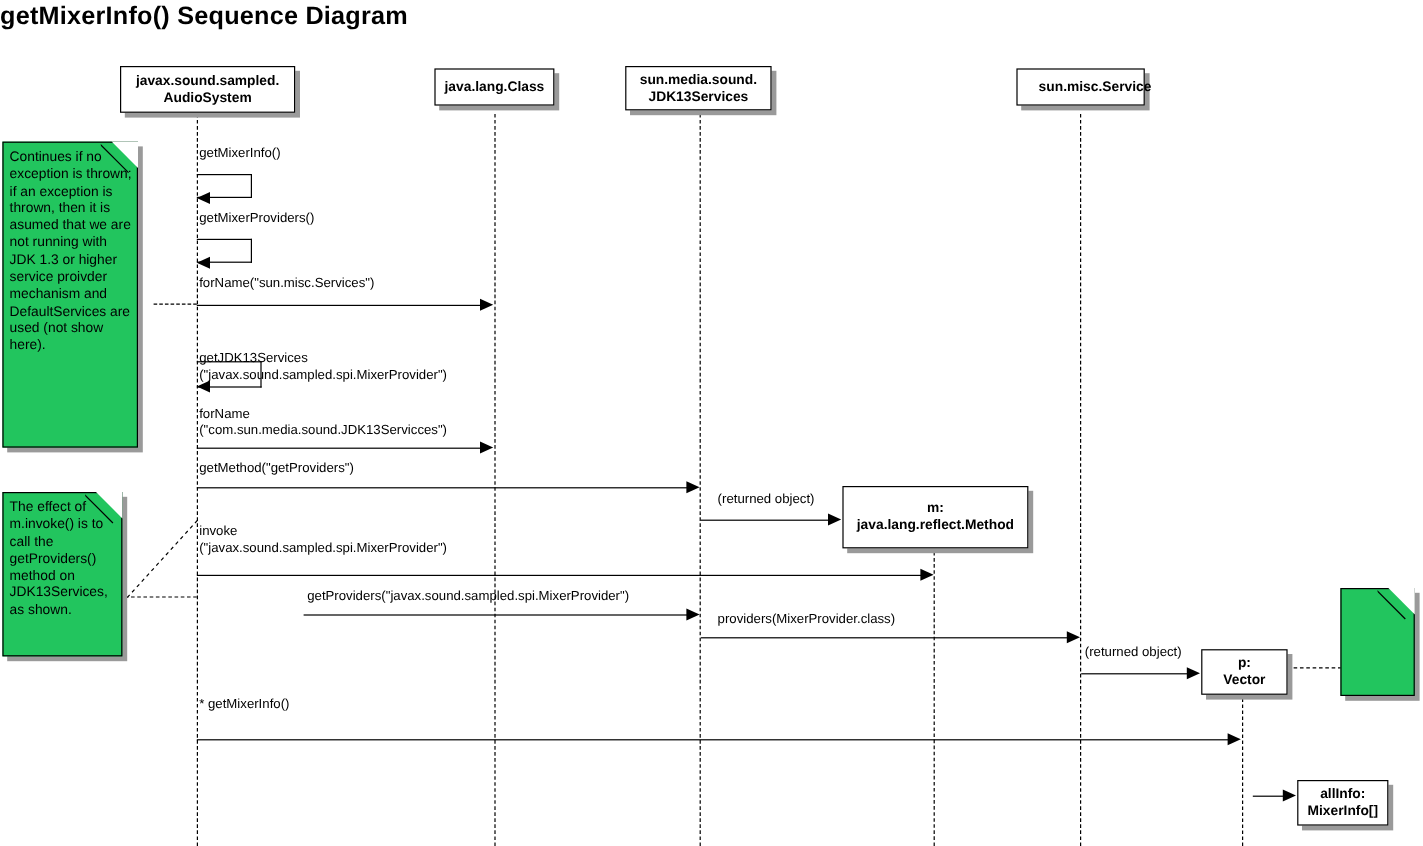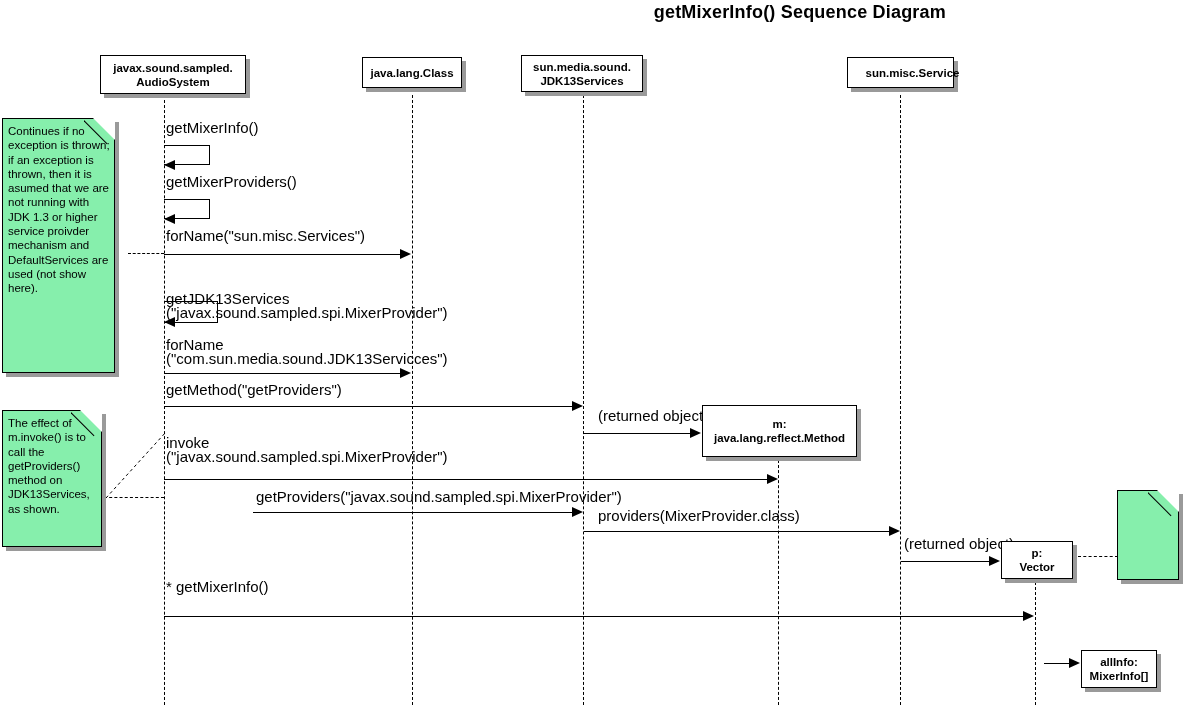--- a/index.html
+++ b/index.html
@@ -16,22 +16,22 @@
     height: 705px;
     background: #ffffff;
     overflow: hidden;
   }
   
   .diagram-title {
     position: absolute;
     left: 0;
     top: 2px;
     width: 946px;
-    text-align: right;
-    font-size: 18px;
+    text-align: left;
+    font-size: 21px;
     font-weight: bold;
     color: #000000;
     letter-spacing: 0.2px;
   }
   
   .lifeline-head {
     position: absolute;
     box-sizing: border-box;
     border: 1px solid #000000;
     background: #ffffff;
@@ -90,40 +90,40 @@
   .arrow-left {
     position: absolute;
     width: 0; height: 0;
     border-top: 5px solid transparent;
     border-bottom: 5px solid transparent;
     border-right: 11px solid #000000;
     z-index: 3;
   }
   .msg-label {
     position: absolute;
-    font-size: 15px;
+    font-size: 11px;
     color: #000000;
     line-height: 14px;
     white-space: pre-line;
     z-index: 3;
   }
   
   .self-call {
     position: absolute;
     box-sizing: border-box;
     border: 1px solid #000000;
     border-left: none;
     background: transparent;
     z-index: 2;
   }
   
   .note {
     position: absolute;
     box-sizing: border-box;
-    background: #86efac;
+    background: #22c55e;
     border: 1px solid #000000;
     color: #000000;
     font-size: 11.5px;
     line-height: 14.3px;
     z-index: 5;
     box-shadow: 4px 4px 0 0 #9a9a9a;
   }
   .note .note-text {
     display: block;
     padding: 5px 4px 4px 5px;

